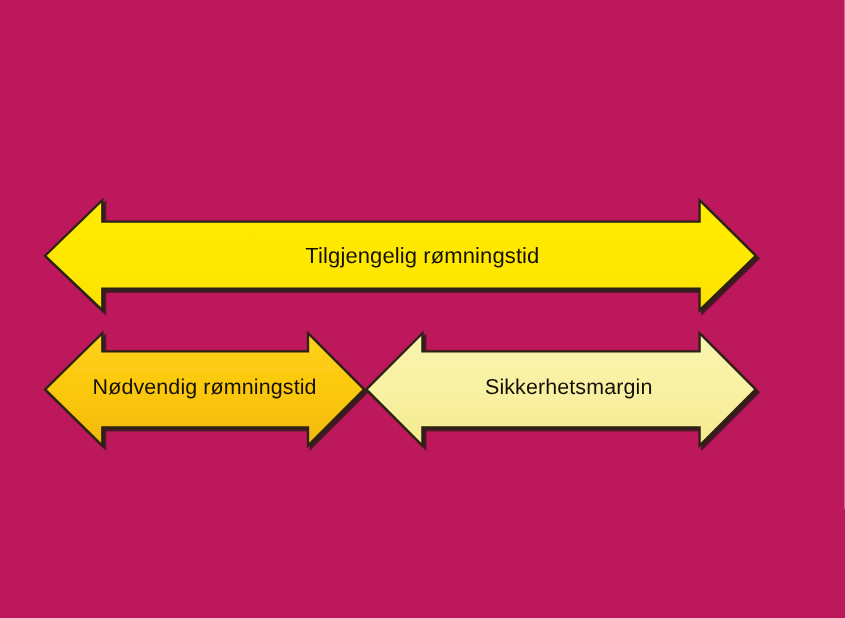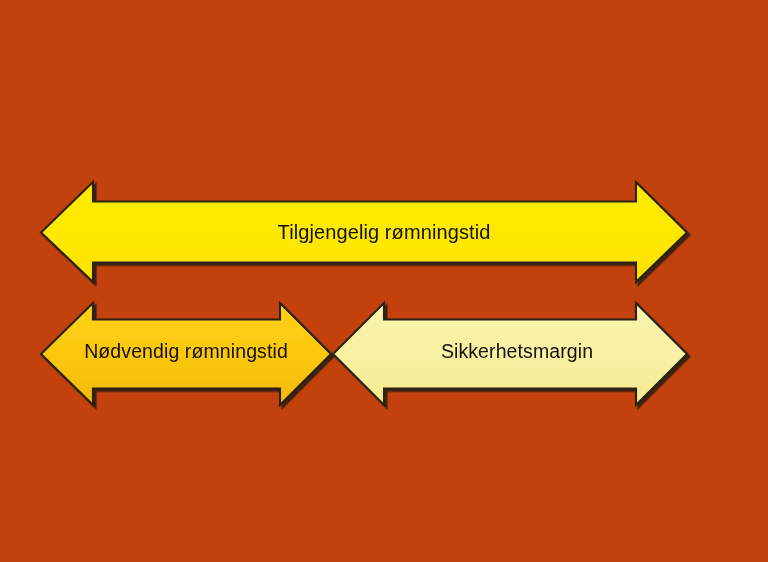--- a/index.html
+++ b/index.html
@@ -13,21 +13,21 @@
     position: relative;
     overflow: hidden;
     font-family: "Liberation Sans", sans-serif;
   }
   #diagram-stage {
     position: absolute;
     left: 0;
     top: 0;
     width: 768px;
     height: 562px;
-    background: #c2410c;
+    background: #be185d;
   }
   svg.arrow-canvas {
     position: absolute;
     left: 0;
     top: 0;
     width: 768px;
     height: 562px;
     display: block;
   }
   .arrow-label {

